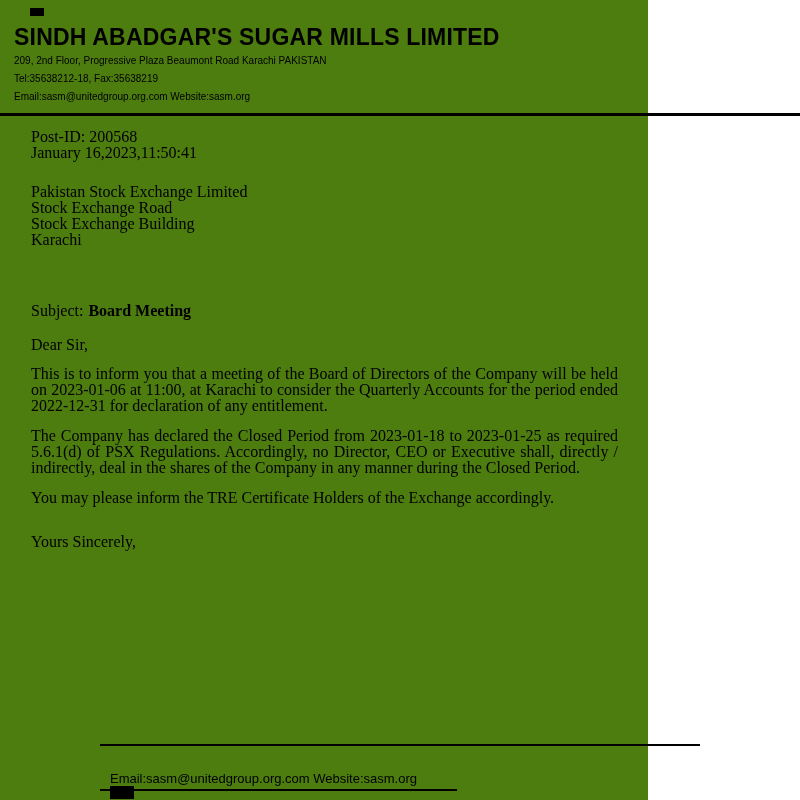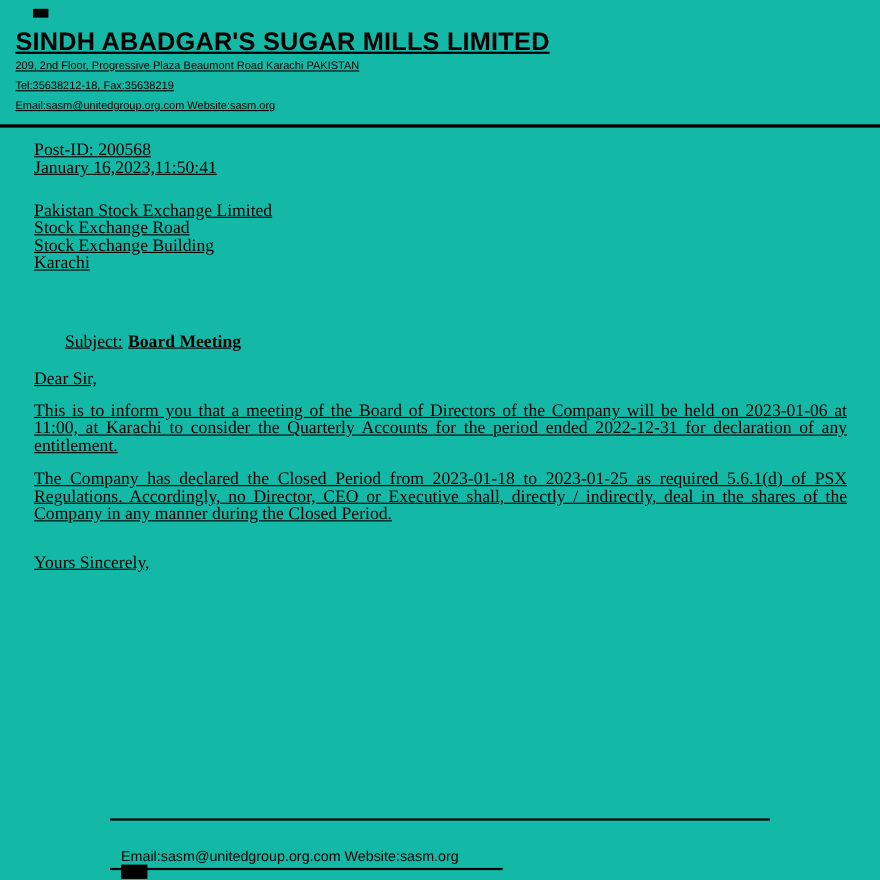--- a/index.html
+++ b/index.html
@@ -4,21 +4,21 @@
 <style>
   * { margin: 0; padding: 0; box-sizing: border-box; }
   html, body { background: #ffffff; }
   body {
     width: 800px; height: 800px;
     font-family: "Liberation Serif", serif;
     color: #000;
     position: relative;
     overflow: hidden;
   }
-  .page { position: relative; width: 800px; height: 800px; background: #14b8a6; text-decoration: underline; }
+  .page { position: relative; width: 648px; height: 800px; background: #4d7c0f; }
 
   .artifact { position: absolute; background: #000; }
   .artifact-top { left: 30px; top: 8px; width: 14px; height: 8px; }
   .artifact-bottom { left: 110px; top: 786px; width: 24px; height: 13px; }
 
   .letterhead {
     padding: 24px 14px 0 14px;
     font-family: "Liberation Sans", sans-serif;
   }
   .company-name {
@@ -38,21 +38,21 @@
     margin-top: 9px;
   }
 
   .content {
     padding: 13px 30px 0 31px;
     font-size: 16px;
     line-height: 16px;
   }
   .recipient { margin-top: 23px; }
   .recipient-name { font-weight: bold; letter-spacing: -0.2px; }
-  .subject-line { margin-top: 55px; margin-left: 28px; }
+  .subject-line { margin-top: 55px; }
   .subject-bold { font-weight: bold; margin-left: 5px; }
   .salutation { margin-top: 18px; }
   .para { margin-top: 14px; text-align: justify; }
   .para-first { margin-top: 13px; }
   .closing { margin-top: 28px; }
 
   .footer-rule {
     position: absolute;
     left: 100px; top: 744px;
     width: 600px; height: 2px;
@@ -100,20 +100,21 @@
     </div>
 
     <div class="subject-line">
       <span>Subject:</span><span class="subject-bold">Board Meeting</span>
     </div>
 
     <div class="salutation">Dear Sir,</div>
 
     <div class="para para-first">This is to inform you that a meeting of the Board of Directors of the Company will be held on   2023-01-06 at 11:00, at Karachi to consider the Quarterly Accounts for the period ended 2022-12-31 for declaration of any entitlement.</div>
     <div class="para">The Company has declared the Closed Period from 2023-01-18  to 2023-01-25  as required 5.6.1(d) of PSX Regulations. Accordingly, no Director, CEO or Executive shall, directly / indirectly, deal in the shares of the Company in any manner during the Closed Period.</div>
+    <div class="para">You may please inform the TRE Certificate Holders of the Exchange accordingly.</div>
 
     <div class="closing">Yours Sincerely,</div>
   </div>
 
   <div class="footer-rule"></div>
   <div class="footer-text">Email:sasm@unitedgroup.org.com Website:sasm.org</div>
   <div class="footer-underline"></div>
   <div class="artifact artifact-bottom"></div>
 
 </div>

